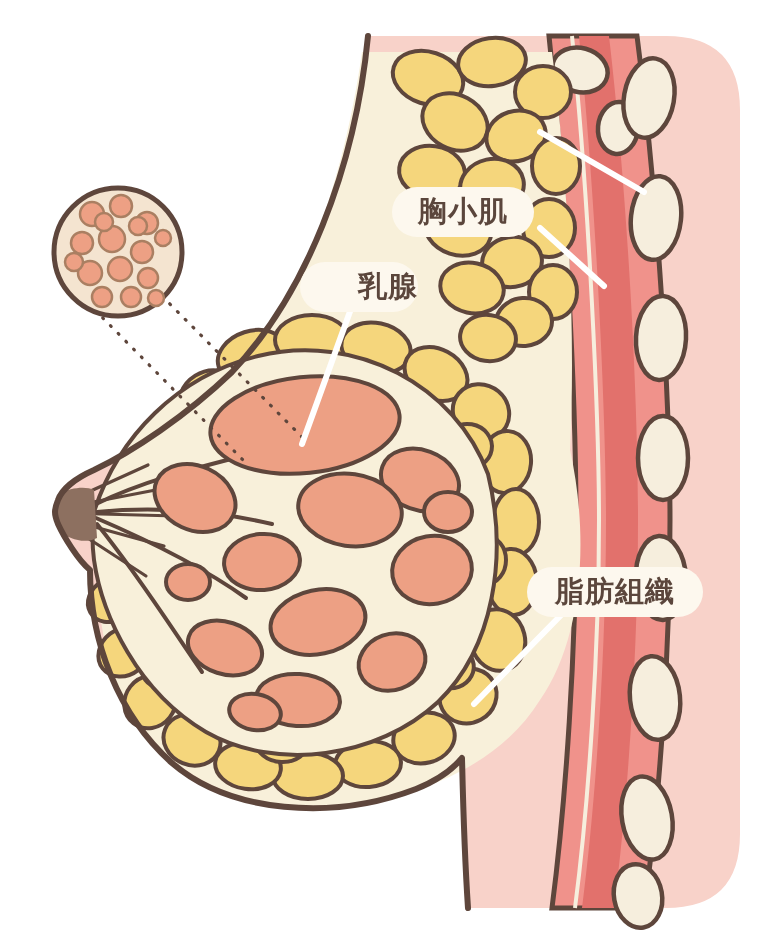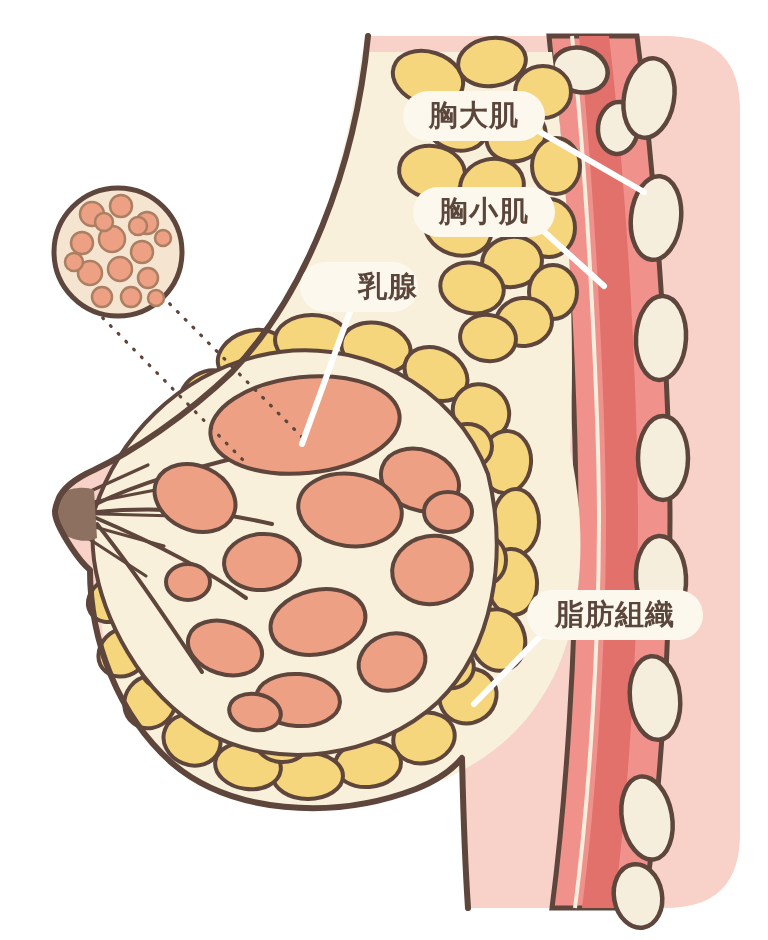--- a/index.html
+++ b/index.html
@@ -20,23 +20,23 @@
   .duct-fine{fill:none;stroke:var(--outline);stroke-width:3.2;stroke-linecap:round;}
   .nipple-shadow{fill:var(--nipple_shadow);stroke:none;}
   .insetbg{fill:var(--inset_bg);stroke:var(--outline);stroke-width:5;}
   .insetlobe{fill:var(--gland_lobe);stroke:var(--inset_lobe_stroke);stroke-width:2.5;}
   .dashed{fill:none;stroke:var(--outline);stroke-width:3.2;stroke-dasharray:1 10;stroke-linecap:round;}
   .leader{fill:none;stroke:var(--leader);stroke-width:6;stroke-linecap:round;}
   .pill{position:absolute;display:flex;align-items:center;justify-content:center;
         background:var(--label_bg);color:var(--label_text);border-radius:26px;
         font-size:29px;font-weight:600;letter-spacing:1px;}
   #p-major{left:403px;top:91px;width:142px;height:50px;}
-  #p-minor{left:413px;top:187px;width:142px;height:50px;}
+  #p-minor{left:392px;top:187px;width:142px;height:50px;}
   #p-gland{left:300px;top:262px;width:118px;height:50px;justify-content:flex-end;}
-  #p-fat{left:527px;top:567px;width:176px;height:50px;margin-top:23px;}
+  #p-fat{left:527px;top:567px;width:176px;height:50px;}
 </style>
 </head>
 <body>
 
 <div id="stage">
 
   <svg width="768" height="940" viewBox="0 0 768 940">
 
     <g>
       <path class="skin" d="M 368,36 L 666,36 Q 740,36 740,110 L 740,834 Q 740,908 666,908 L 468,908
@@ -201,23 +201,20 @@
     </g>
 
     <g>
       <path class="leader" d="M 540,132 L 644,192"></path>
       <path class="leader" d="M 540,228 L 604,286"></path>
       <path class="leader" d="M 352,306 L 302,444"></path>
       <path class="leader" d="M 566,610 L 474,704"></path>
     </g>
   </svg>
 
-  <div class="pill" id="p-major">
-    <span>胸大肌</span>
-  </div>
   <div class="pill" id="p-minor">
     <span>胸小肌</span>
   </div>
   <div class="pill" id="p-gland">
     <span>乳腺</span>
   </div>
   <div class="pill" id="p-fat">
     <span>脂肪組織</span>
   </div>
 </div>

